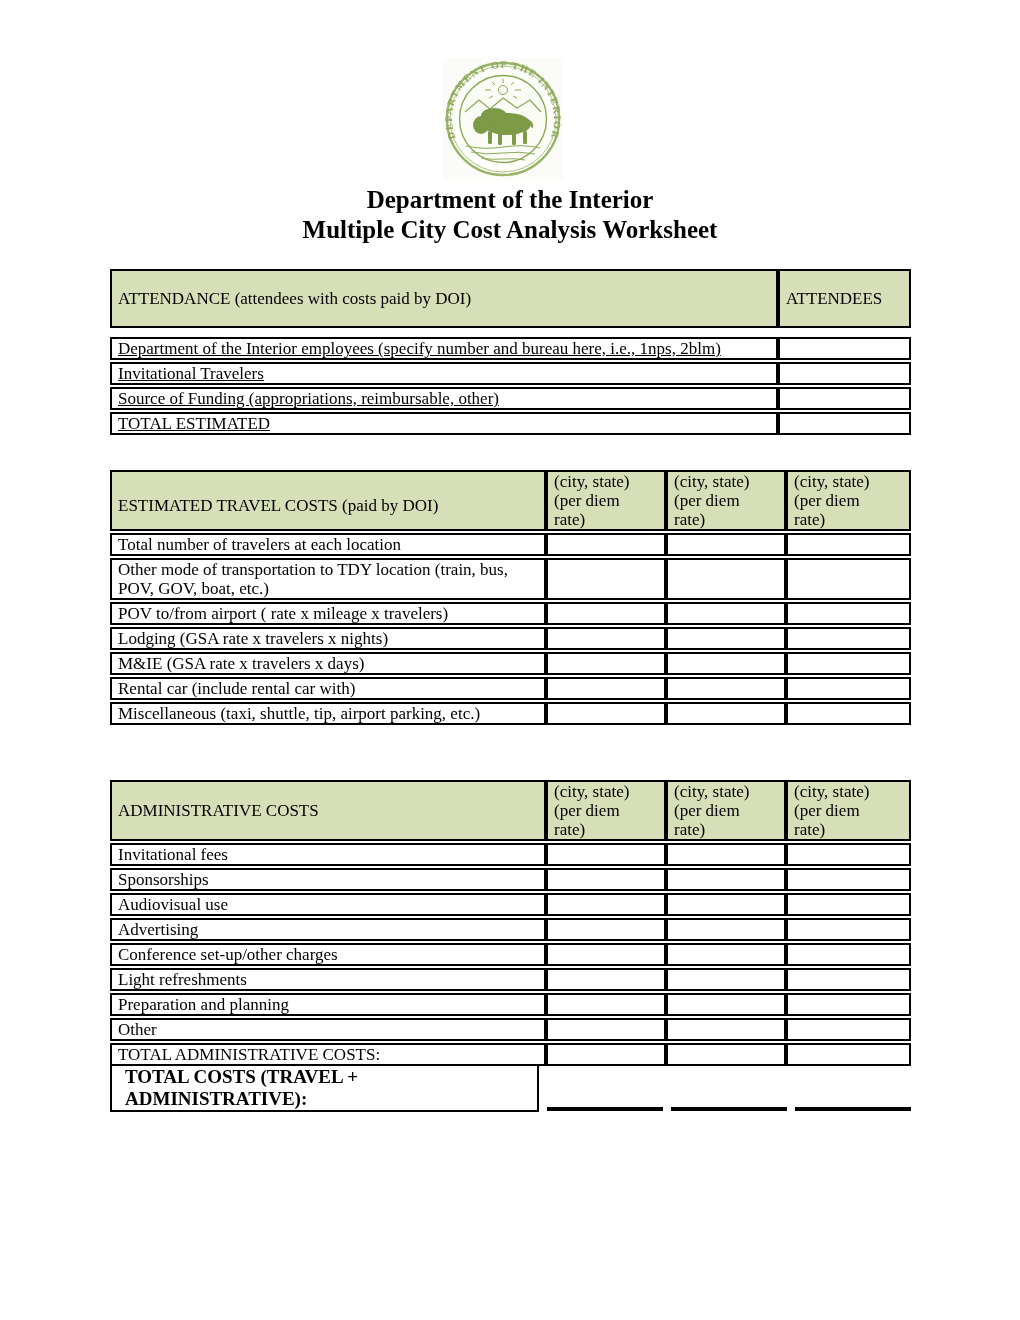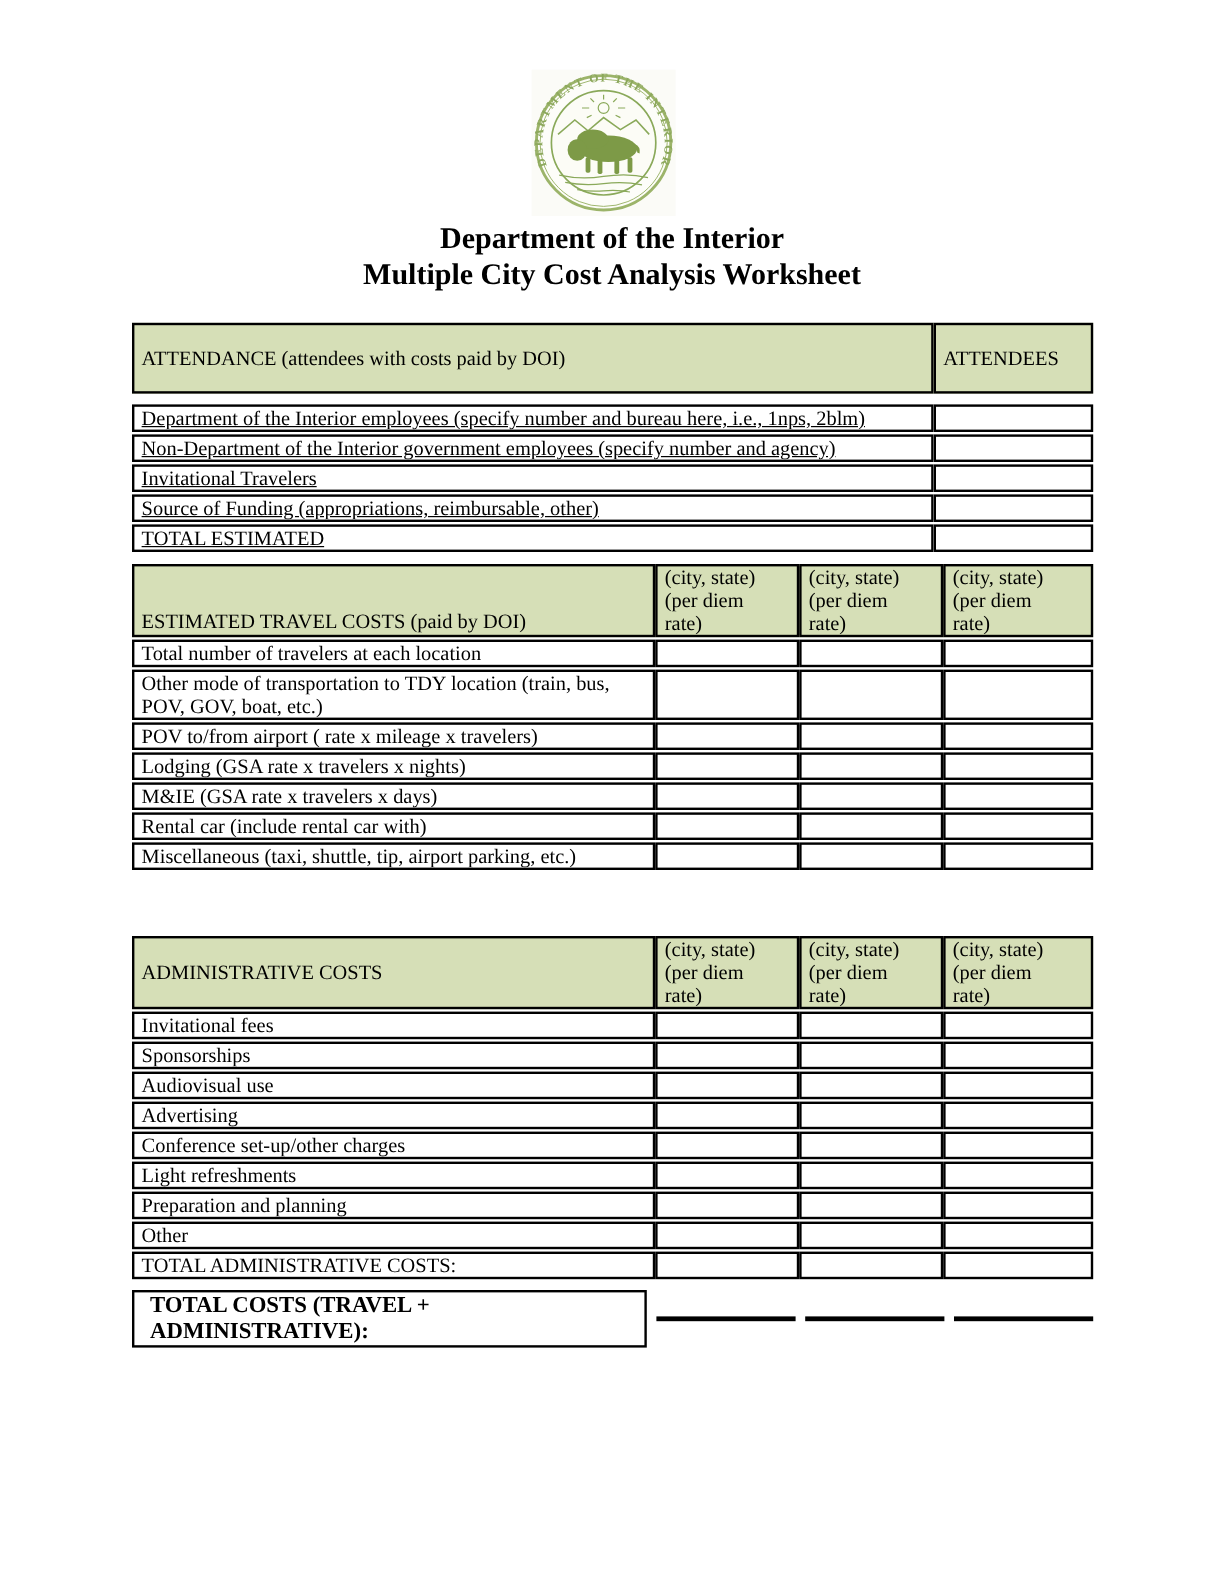--- a/index.html
+++ b/index.html
@@ -46,27 +46,27 @@
     font-weight:bold;text-align:center;white-space:pre-line;
     font-size:17px;line-height:20px;vertical-align:middle;padding:0 2px;
   }
   .total-label{font-weight:bold;text-align:right;font-size:18px;padding-right:6px;}
   
   #attendance-header{top:267px;}
   #attendance-header th{height:59px;}
   #attendance-body{top:335px;text-decoration:underline;}
   #travel-table{top:468px;}
   #travel-table th{height:60px;}
-  #travel-table th.section-title{vertical-align:bottom;padding-bottom:2px;}
+  #travel-table th.section-title{vertical-align:bottom;padding-bottom:14px;}
   #admin-table{top:778px;}
   #admin-table th{height:57px;}
   
   .grand{
     position:absolute;left:110px;top:1085px;width:801px;height:27px;
-    display:flex;align-items:center;
+    display:flex;align-items:flex-end;
   }
   .grand .g-label{
     box-sizing:border-box;width:430px;border:2px solid var(--ink);
     font-weight:bold;font-size:19px;display:flex;align-items:center;
     padding-left:13px;background:#fff;
   }
   .grand .g-cell{
     box-sizing:border-box;width:116px;border:2px solid var(--ink);
     margin-left:8px;margin-top:1px;margin-bottom:1px;background:#fff;
   }
@@ -135,24 +135,20 @@
     <colgroup>
         <col style="width:668px">
         <col style="width:133px">
       </colgroup>
     <tbody>
         <tr>
       <td>Department of the Interior employees (specify number and bureau here, i.e., 1nps, 2blm)</td>
       <td></td>
     </tr>
     <tr>
-      <td>Non-Department of the Interior government employees (specify number and agency)</td>
-      <td></td>
-    </tr>
-    <tr>
       <td>Invitational Travelers</td>
       <td></td>
     </tr>
     <tr>
       <td>Source of Funding (appropriations, reimbursable, other)</td>
       <td></td>
     </tr>
     <tr>
       <td class="total-label">TOTAL ESTIMATED</td>
       <td></td>

